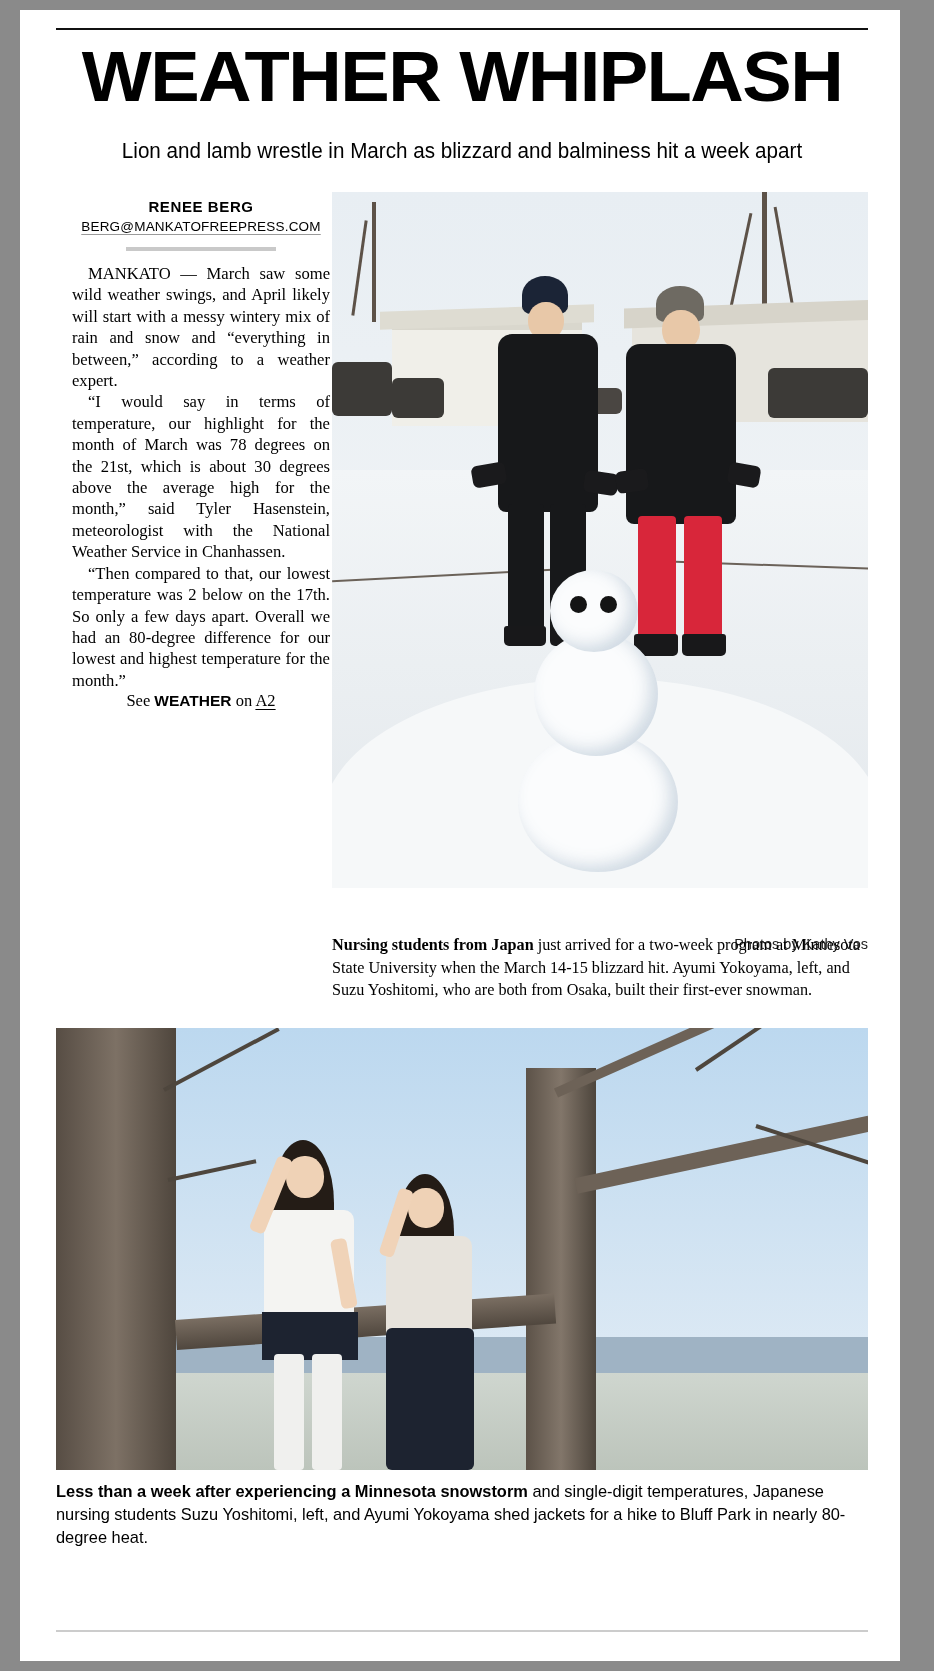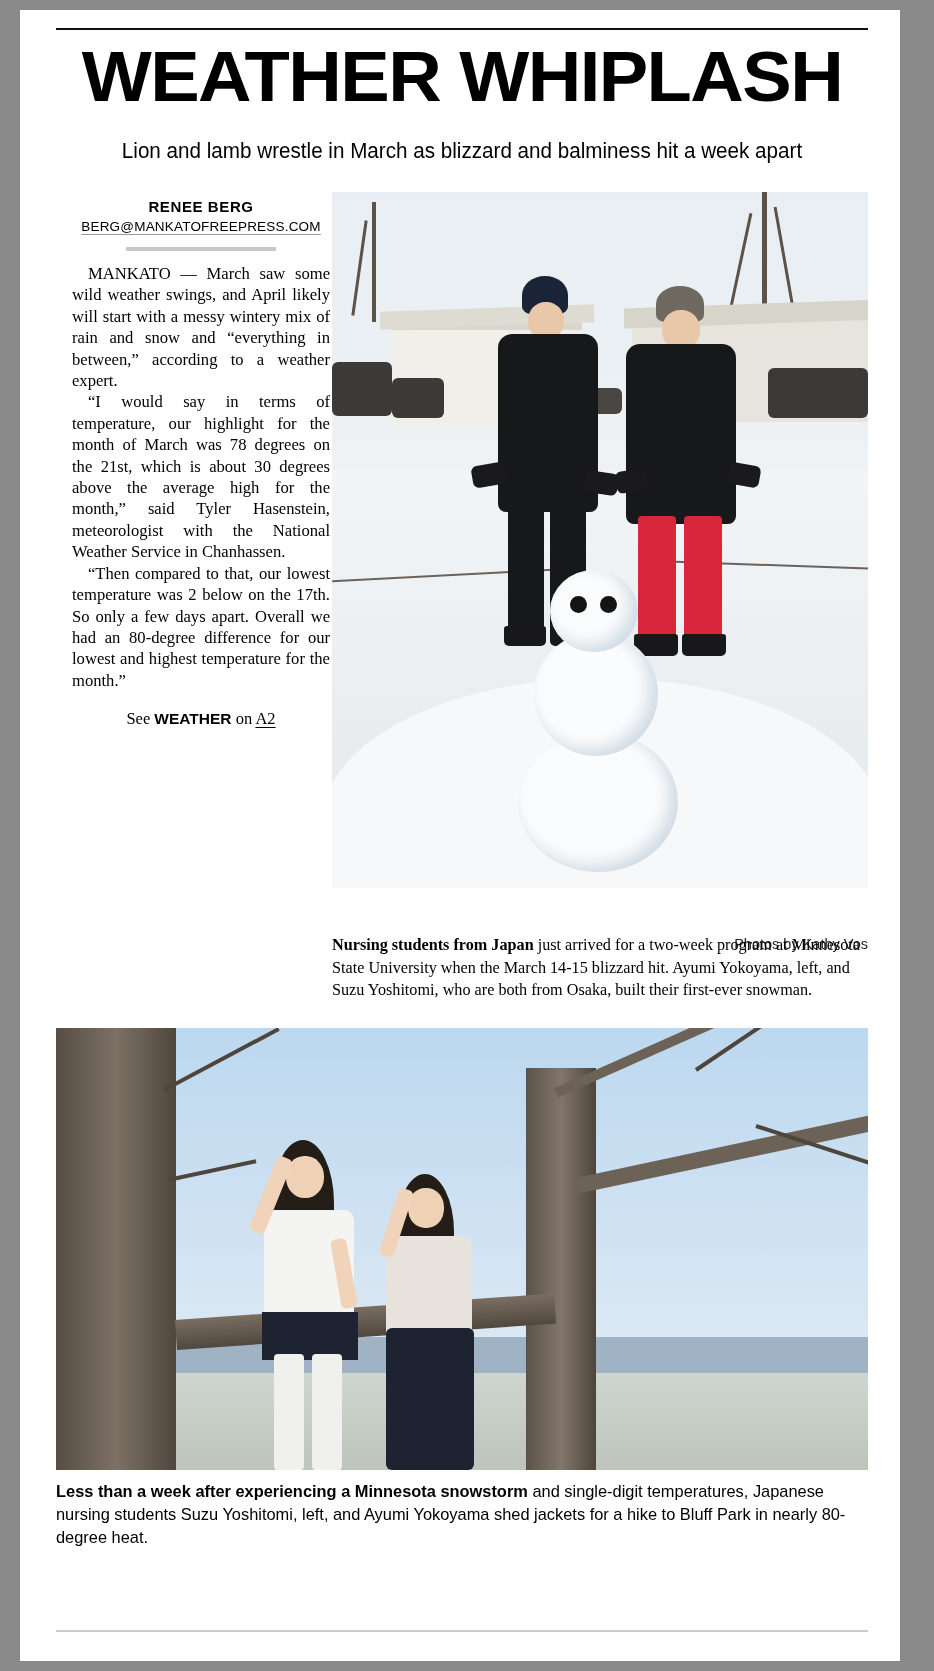--- a/index.html
+++ b/index.html
@@ -99,21 +99,20 @@
     line-height: 21.4px;
     color: #000;
     text-align: justify;
     text-indent: 16px;
     hyphens: auto;
   }
   .body-text p.first {
     text-indent: 16px;
   }
   .jump {
-    margin-top: 18px;
     text-align: center;
     font-family: "Liberation Serif", serif;
     font-size: 16.5px;
     color: #000;
   }
   .jump b {
     font-family: "Liberation Sans", sans-serif;
     font-size: 15.5px;
   }
   .jump .pagelink {

